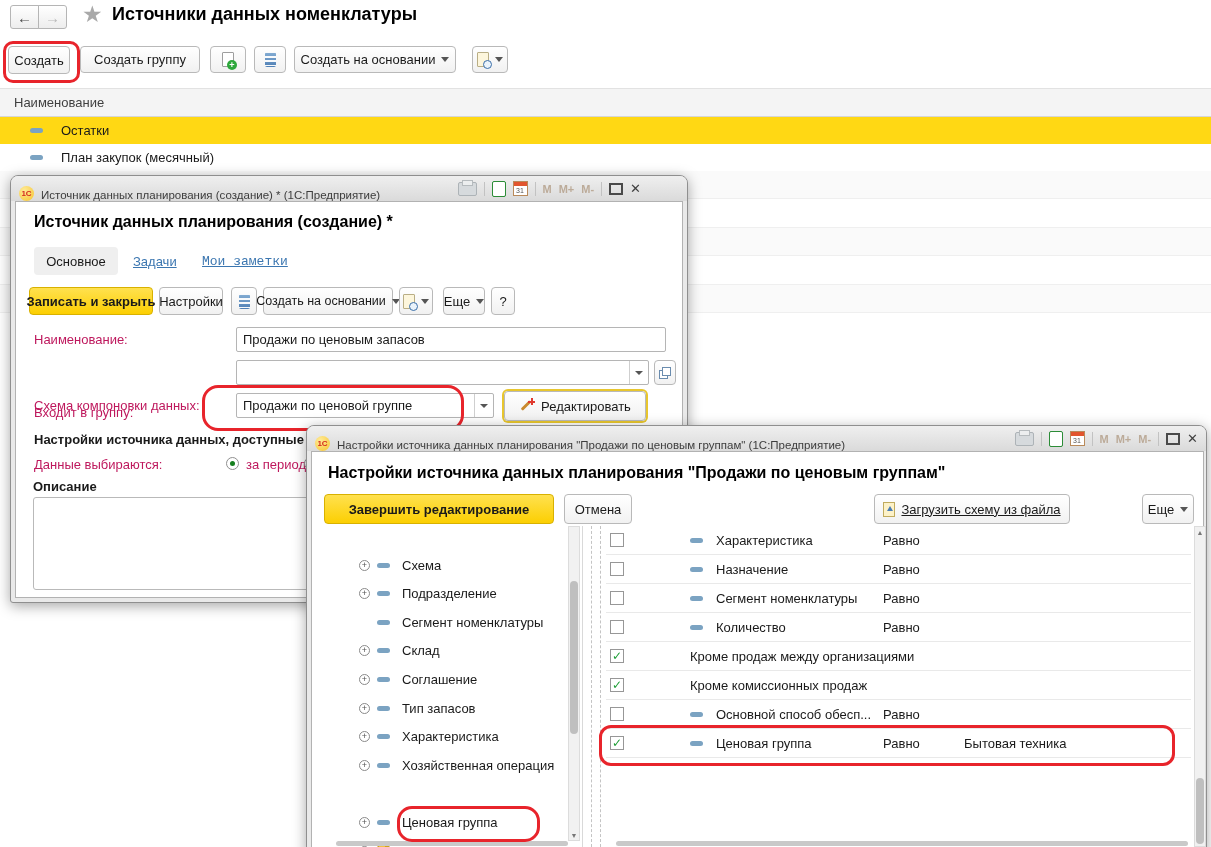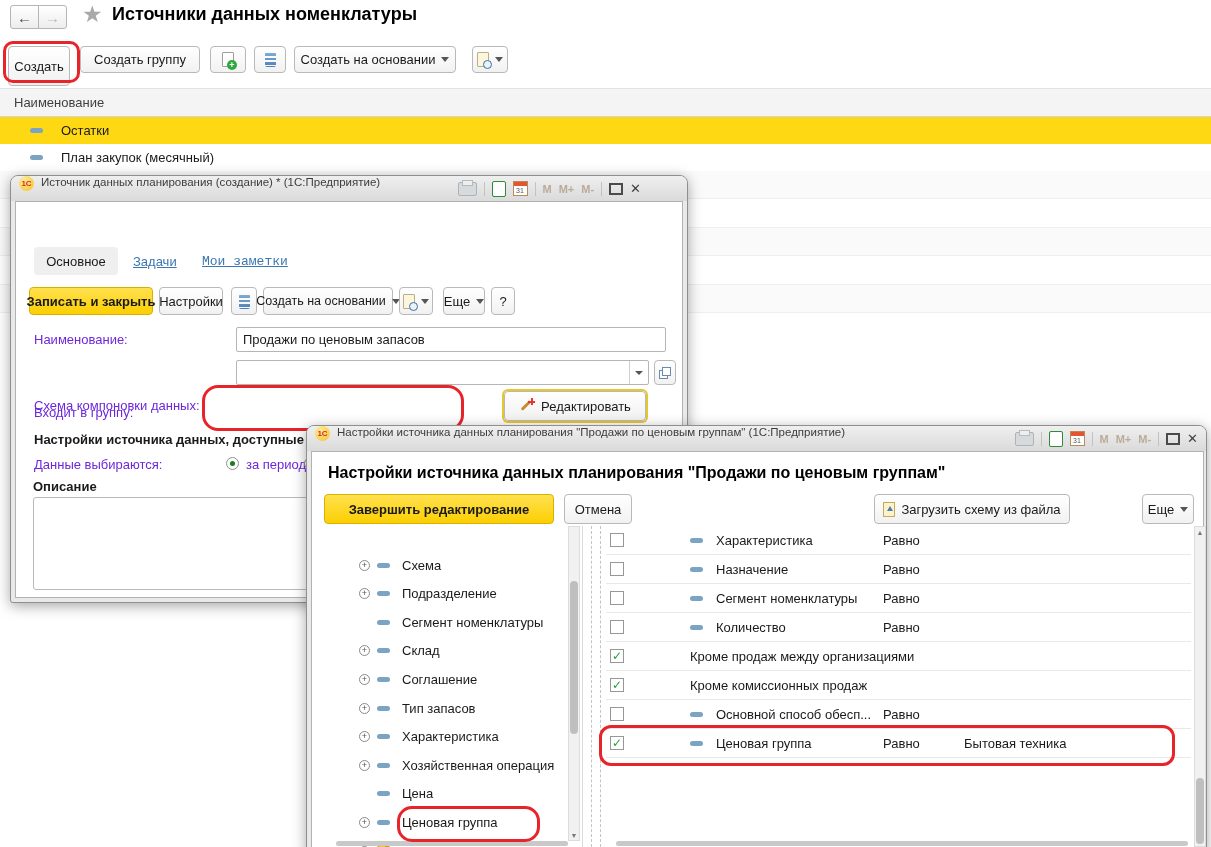--- a/index.html
+++ b/index.html
@@ -38,21 +38,21 @@
   .lrow.sel{background:#ffd814;}
   .dash{display:inline-block;width:13px;height:5px;border-radius:2.5px;background:#7ba3c2;}
   .stripe{width:1211px;height:28.4px;box-sizing:border-box;border-bottom:1px solid #efefef;background:#fff;}
   .stripe:nth-child(odd){background:#fafafa;}
 
   
   .dlg{position:absolute;background:#e9e9e9;border:1px solid #8f8f8f;
     border-radius:8px 8px 3px 3px;box-shadow:0 3px 14px rgba(0,0,0,.35);box-sizing:border-box;}
   .titlebar{position:absolute;left:0;top:0;right:0;height:25px;
     background:linear-gradient(#efefef,#dadada);border-radius:7px 7px 0 0;
-    display:flex;align-items:flex-start;padding-left:8px;box-sizing:border-box;
+    display:flex;align-items:flex-end;padding-left:8px;box-sizing:border-box;
     font-size:11.5px;color:#3c3c3c;}
   .badge1c{width:15px;height:15px;border-radius:50%;flex:0 0 15px;
     background:radial-gradient(circle at 35% 30%,#ffeb97,#f6c32e);
     display:flex;align-items:center;justify-content:center;
     font-size:8px;font-weight:bold;color:#d42b1e;margin-right:7px;}
   .dlg-content{position:absolute;background:#fff;border:1px solid #b2b2b2;box-sizing:border-box;}
   .tb-icons{position:absolute;top:0;height:25px;display:flex;align-items:center;gap:7px;}
   .tb-sep{width:1px;height:14px;background:#c2c2c2;}
   .ic-printer{width:17px;height:12px;background:#d6dadd;border:1px solid #adb3b7;border-radius:2px;position:relative;}
   .ic-printer::before{content:"";position:absolute;left:3px;top:-3px;width:9px;height:4px;background:#eceeef;border:1px solid #b6bbbe;}
@@ -64,21 +64,21 @@
   .ic-cal .bar{display:block;height:4px;background:#e2552e;}
   .ic-cal .day{display:block;text-align:center;font-size:7px;line-height:9px;color:#555;}
   .mem{font-size:11px;font-weight:bold;color:#bcab99;}
   .ic-max{width:10px;height:8px;border:2px solid #4a4a4a;box-sizing:content-box;}
   .ic-close{font-size:13px;font-weight:bold;color:#3f3f3f;line-height:1;}
 
   .tab-chip{position:absolute;background:#efefef;border-radius:4px;display:flex;align-items:center;
     justify-content:center;font-size:13px;color:#1a1a1a;}
   .link{position:absolute;color:#3b76b0;text-decoration:underline;font-size:13px;white-space:nowrap;}
 
-  .fld-label{position:absolute;font-size:13px;color:#6d28d9;white-space:nowrap;}
+  .fld-label{position:absolute;font-size:13px;color:#be185d;white-space:nowrap;}
   .input{position:absolute;background:#fff;border:1px solid #b5b5b5;border-radius:2px;
     box-sizing:border-box;font-size:13px;display:flex;align-items:center;padding-left:6px;height:25px;}
   .combo-caret{position:absolute;right:0;top:0;bottom:0;width:18px;border-left:1px solid #cfcfcf;
     display:flex;align-items:center;justify-content:center;}
   .combo-caret .caret{border-top-width:4px;}
 
   .radio{position:absolute;width:13px;height:13px;border:1px solid #8f8f8f;border-radius:50%;background:#fff;box-sizing:border-box;}
   .radio.sel::after{content:"";position:absolute;left:3px;top:3px;width:5px;height:5px;border-radius:50%;background:#157f1f;}
 
   
@@ -128,21 +128,21 @@
 
   <div class="navbox" style="left:10px;top:5px;border-radius:3px 0 0 3px;">
     <span style="color:#4a4a4a;">←</span>
   </div>
   <div class="navbox" style="left:38px;top:5px;border-radius:0 3px 3px 0;">
     <span style="color:#b9b9b9;">→</span>
   </div>
   <div class="abs" style="left:82px;top:1px;font-size:23px;color:#a9a9a9;">★</div>
   <div class="abs" style="left:112px;top:4px;font-size:18px;font-weight:bold;color:#000;">Источники данных номенклатуры</div>
 
-  <div class="btn" style="left:8px;top:46px;width:62px;height:40px;text-align:right;">
+  <div class="btn" style="left:8px;top:46px;width:62px;height:28px;text-align:right;">
     <span>Создать</span>
   </div>
   <div class="btn" style="left:80px;top:46px;width:120px;height:27px;">
     <span>Создать группу</span>
   </div>
   <div class="btn" style="left:210px;top:46px;width:36px;height:27px;">
     <span class="ic-doc">
         <span class="plus">+</span>
       </span>
   </div>
@@ -199,20 +199,21 @@
         <span class="tb-sep"></span>
         <span class="mem">M</span>
         <span class="mem">M+</span>
         <span class="mem">M-</span>
         <span class="tb-sep"></span>
         <span class="ic-max"></span>
         <span class="ic-close">✕</span>
       </span>
   </div>
   <div class="dlg-content" style="left:4px;top:25px;width:668px;height:397px;">
+    <div class="hdr" style="left:18px;top:11px;">Источник данных планирования (создание) *</div>
 
     <div class="tab-chip" style="left:18px;top:45px;width:84px;height:28px;">
       <span>Основное</span>
     </div>
     <a class="link" style="left:117px;top:52px;">Задачи</a>
     <a class="link" style="left:186px;top:52px;font-family:Liberation Mono, monospace;">Мои заметки</a>
 
     <div class="btn btn-yellow" style="left:13px;top:85px;width:124px;height:28px;">
       <span>Записать и закрыть</span>
     </div>
@@ -253,20 +254,26 @@
         </span>
     </div>
     <div class="btn" style="left:638px;top:158px;width:22px;height:25px;">
       <span class="ic-extsq">
           <i class="b"></i>
           <i class="t"></i>
         </span>
     </div>
 
     <div class="fld-label" style="left:18px;top:196px;">Схема компоновки данных:</div>
+    <div class="input" style="left:220px;top:191px;width:258px;">
+      <span>Продажи по ценовой группе</span>
+      <span class="combo-caret">
+          <span class="caret"></span>
+        </span>
+    </div>
     <div class="btn btn-focus" style="left:488px;top:189px;width:142px;height:30px;">
       <span class="ic-wand">
           <span class="stick"></span>
           <span class="s1"></span>
           <span class="s2"></span>
         </span>
       <span>Редактировать</span>
     </div>
     <div class="ring" style="left:186px;top:183px;width:256px;height:40px;border-radius:16px;"></div>
 
@@ -305,21 +312,21 @@
   </div>
   <div class="dlg-content" style="left:4px;top:25px;width:893px;height:397px;">
     <div class="hdr" style="left:16px;top:12px;">Настройки источника данных планирования "Продажи по ценовым группам"</div>
 
     <div class="btn btn-yellow" style="left:12px;top:42px;width:230px;height:30px;">
       <span>Завершить редактирование</span>
     </div>
     <div class="btn" style="left:252px;top:42px;width:68px;height:30px;">
       <span>Отмена</span>
     </div>
-    <div class="btn" style="left:562px;top:42px;width:196px;height:30px;">
+    <div class="btn" style="left:562px;top:42px;width:196px;height:30px;text-decoration:underline;">
       <span class="ic-filenew"></span>
       <span>Загрузить схему из файла</span>
     </div>
     <div class="btn" style="left:830px;top:42px;width:52px;height:30px;">
       <span>Еще</span>
       <span class="caret"></span>
     </div>
 
     <div id="tree" class="abs" style="left:0;top:74px;width:270px;bottom:0;border-right:1px solid #d9d9d9;">
         <div class="tree-item" style="top: 25px;">
@@ -354,25 +361,20 @@
         </div>
         <div class="tree-item" style="top: 196.6px;">
           <span class="expand" style="margin-left: 39px;">+</span>
           <span class="dash" style="margin-right: 12px;"></span>
           <span>Характеристика</span>
         </div>
         <div class="tree-item" style="top: 225.2px;">
           <span class="expand" style="margin-left: 39px;">+</span>
           <span class="dash" style="margin-right: 12px;"></span>
           <span>Хозяйственная операция</span>
-        </div>
-        <div class="tree-item" style="top: 253.8px;">
-          <span class="expand none" style="margin-left: 39px;"></span>
-          <span class="dash" style="margin-right: 12px;"></span>
-          <span>Цена</span>
         </div>
         <div class="tree-item" style="top: 282.4px;">
           <span class="expand" style="margin-left: 39px;">+</span>
           <span class="dash" style="margin-right: 12px;"></span>
           <span>Ценовая группа</span>
         </div>
         <div class="tree-item" style="top: 311px;">
           <span class="expand" style="margin-left: 39px;">+</span>
           <span class="folder" style="margin-right: 12px;"></span>
           <span>Параметры</span>

